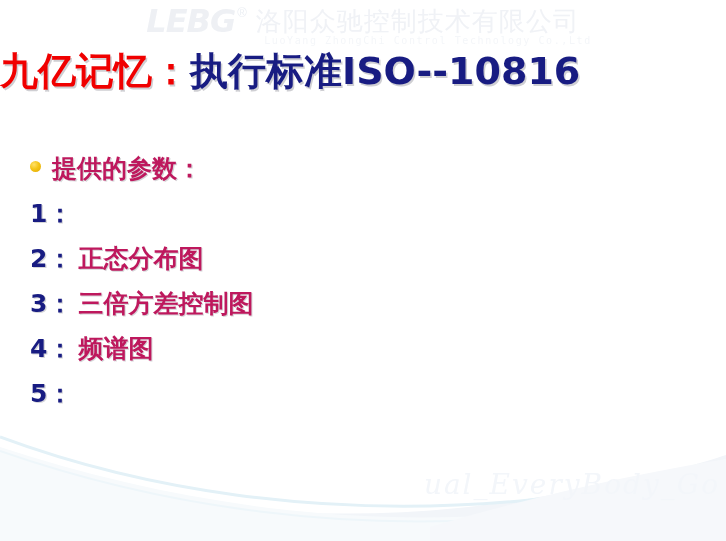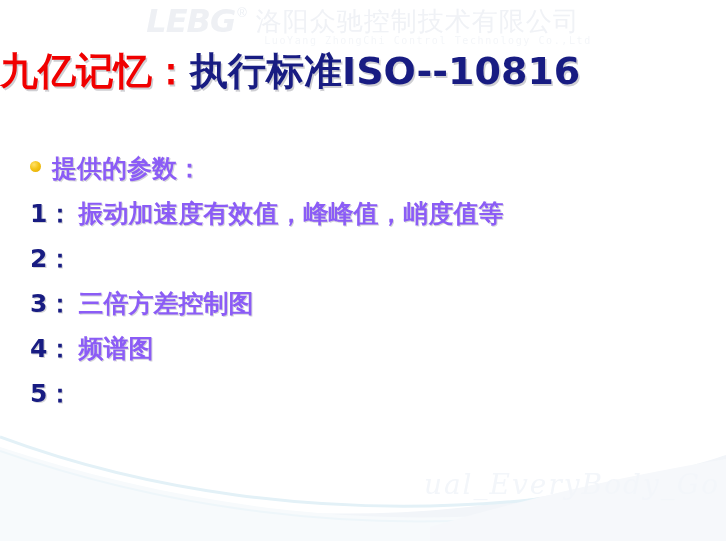--- a/index.html
+++ b/index.html
@@ -129,21 +129,21 @@
     font-size: 25px;
     font-weight: bold;
     color: #181c82;
     text-shadow: 1.2px 1.2px 0 rgba(150,150,158,0.40);
     flex: 0 0 auto;
   }
   .item-text {
     font-family: "DejaVu Sans", "Liberation Sans", sans-serif;
     font-size: 25px;
     font-weight: bold;
-    color: #8b5cf6;
+    color: #be185d;
     text-shadow: 1.2px 1.2px 0 rgba(150,150,158,0.40);
     margin-left: 6px;
   }
   .row-head .item-text {
     margin-left: 0;
   }
 
   
   .waves {
     position: absolute;
@@ -187,25 +187,25 @@
 
   <div class="body-list">
 
     <div class="list-row row-head">
       <span class="bullet-dot"></span>
       <span class="item-text">提供的参数：</span>
     </div>
 
     <div class="list-row">
       <span class="item-num">1：</span>
-      <span class="item-text">振动加速度有效值，峰峰值，峭度值等</span>
     </div>
 
     <div class="list-row">
       <span class="item-num">2：</span>
+      <span class="item-text">正态分布图</span>
     </div>
 
     <div class="list-row">
       <span class="item-num">3：</span>
       <span class="item-text">三倍方差控制图</span>
     </div>
 
     <div class="list-row">
       <span class="item-num">4：</span>
       <span class="item-text">频谱图</span>

